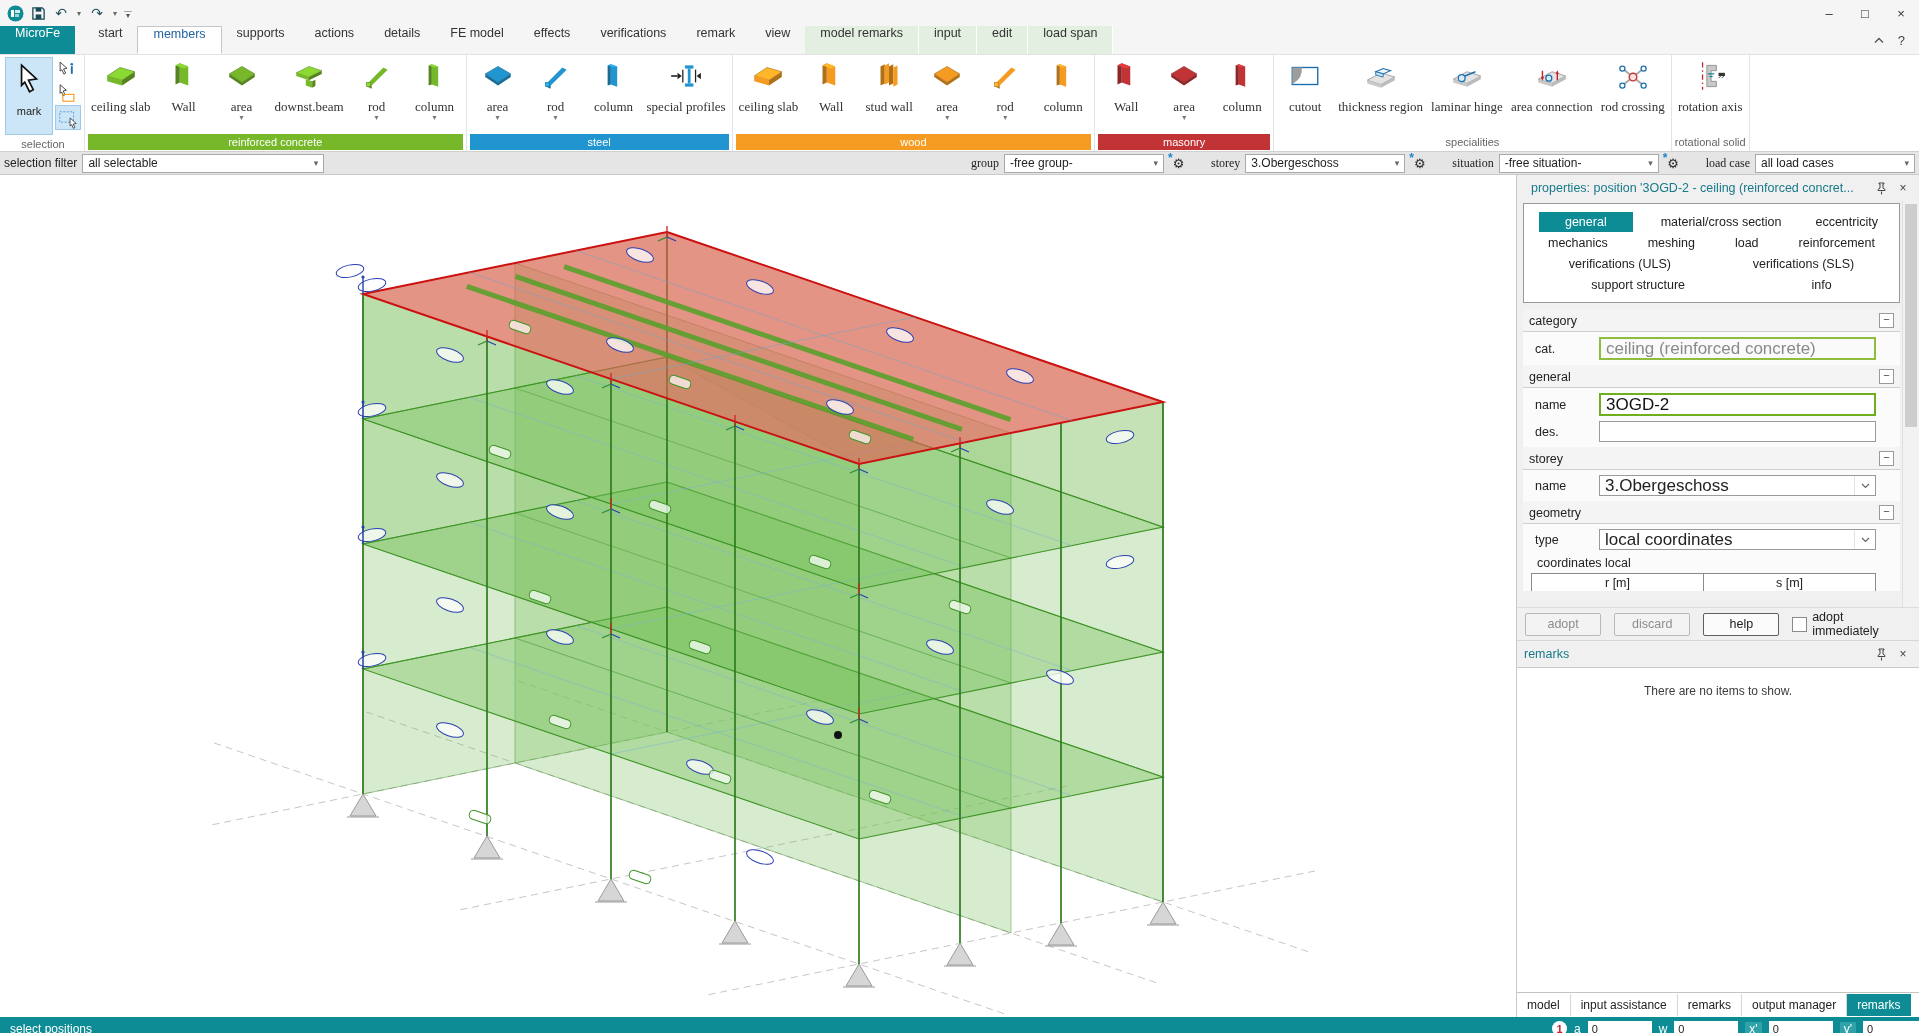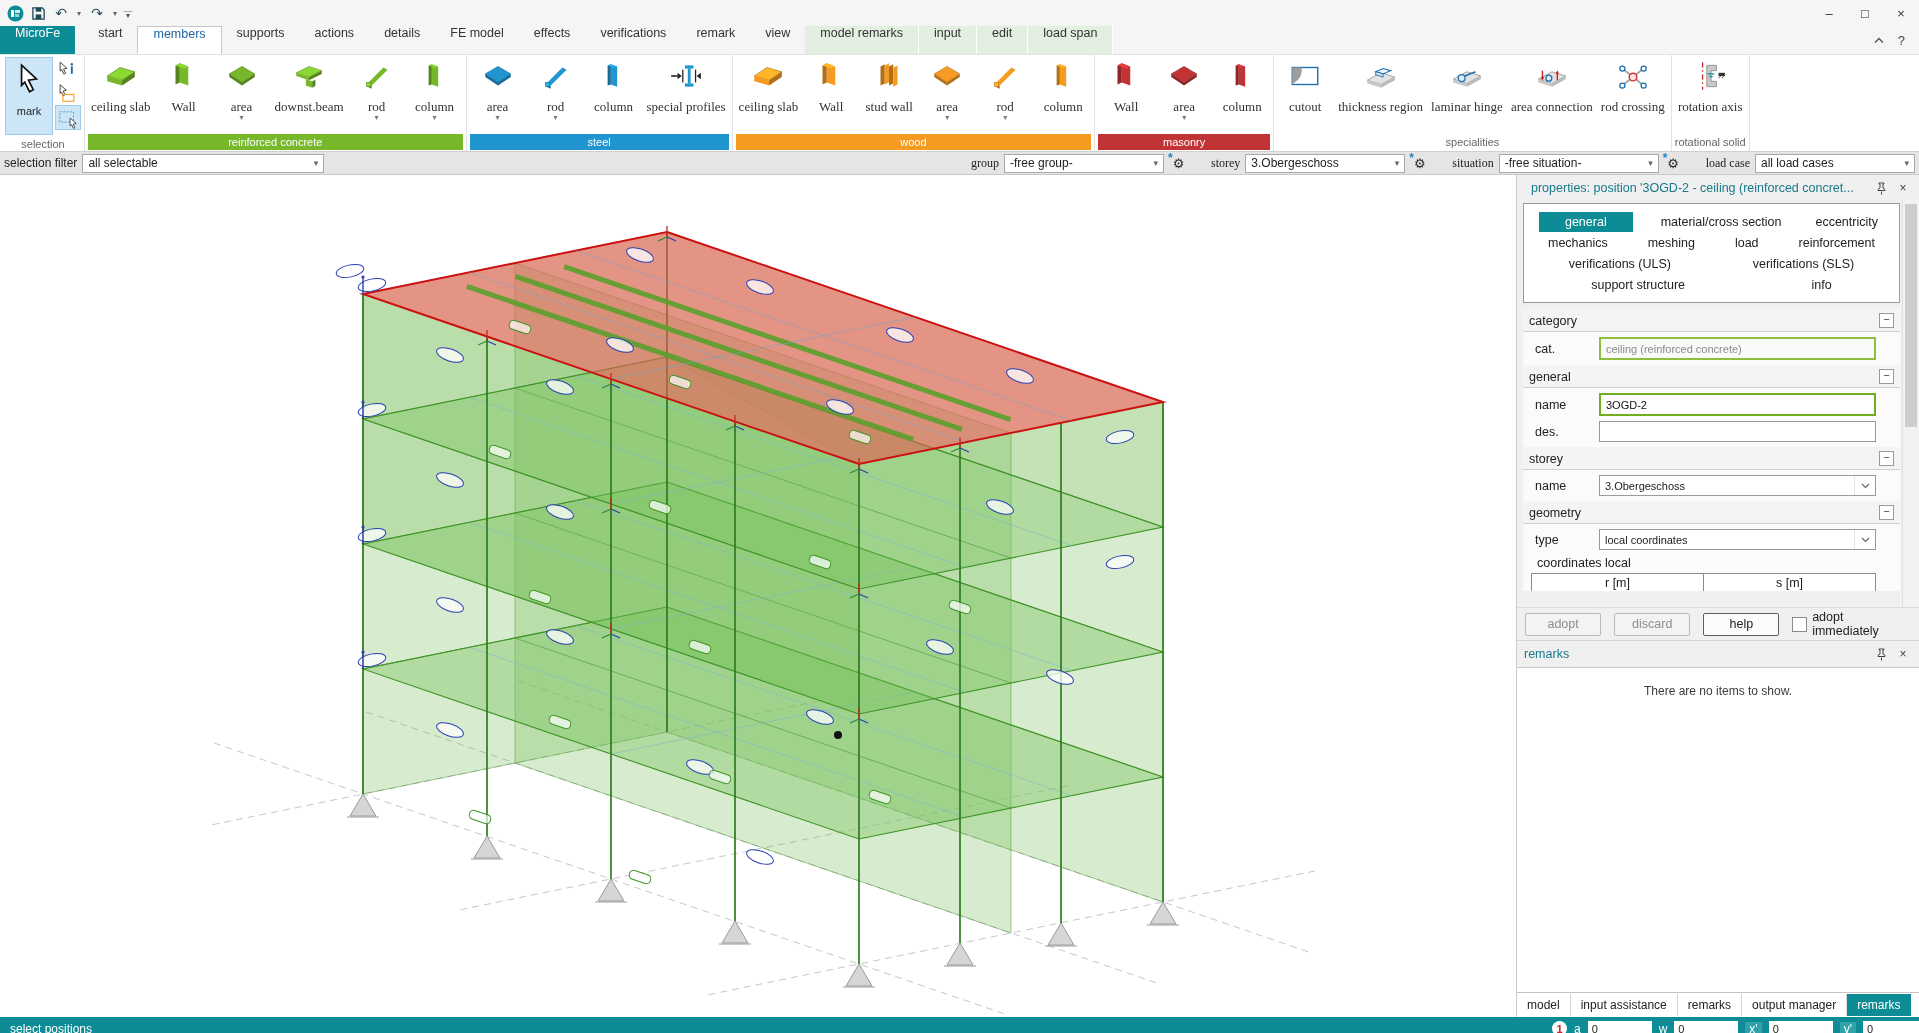--- a/index.html
+++ b/index.html
@@ -61,21 +61,21 @@
   .tabbox{margin:2px 2px 0 6px;background:#fff;border:1px solid #9a9a9a;padding:7px 4px 6px 4px;}
   .ptrow{display:flex;justify-content:space-around;align-items:center;margin:1px 0;}
   .ptab{padding:3px 6px;font-size:12.5px;color:#222;white-space:nowrap;}
   .ptab.sel{background:#0e8c96;color:#fff;padding:3px 26px;}
   .formarea{margin:6px 2px 0 6px;height:282px;overflow:hidden;background:#fbfbfb;}
   .fsection{display:flex;align-items:center;justify-content:space-between;padding:4px 6px 3px 6px;border-bottom:1px solid #cfcfcf;background:#f4f4f4;font-size:12.5px;margin-top:5px;}
   .fsection:first-child{margin-top:0;}
   .minus{width:13px;height:13px;border:1px solid #9a9a9a;background:#fff;font-size:11px;line-height:11px;text-align:center;color:#444;}
   .frow{display:flex;align-items:center;margin:5px 24px 0 12px;}
   .flabel{width:64px;font-size:12.5px;flex:0 0 64px;}
-  .ffield{flex:1;height:19px;border:1px solid #9a9a9a;background:#fff;display:flex;align-items:center;padding:0 5px;font-size:11px;}
+  .ffield{flex:1;height:19px;border:1px solid #9a9a9a;background:#fff;display:flex;align-items:center;padding:0 5px;font-size:17px;}
   .ffield.green-ro{border:2px solid #8fbe3f;color:#8a8a8a;background:#fafafa;}
   .ffield.green-act{border:2px solid #6fae1f;color:#111;}
   .ffield.select{padding-right:0;}
   .selarr{margin-left:auto;width:20px;height:100%;display:flex;align-items:center;justify-content:center;border-left:1px solid #e3e3e3;color:#666;}
   .coordslbl{margin:6px 0 3px 14px;font-size:12.5px;}
   .ctable{margin:0 24px 0 8px;}
   .cthead{display:flex;}
   .cthead div{flex:1;border:1px solid #8a8a8a;border-left-width:0;background:#fff;text-align:center;font-size:12.5px;padding:2px 0;}
   .cthead div:first-child{border-left-width:1px;}
   .btnrow{height:32px;display:flex;align-items:center;gap:13px;padding:0 8px;background:#f0f0f0;border-top:1px solid #dcdcdc;}

